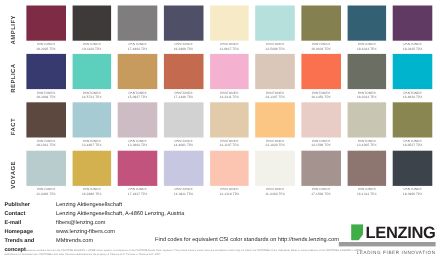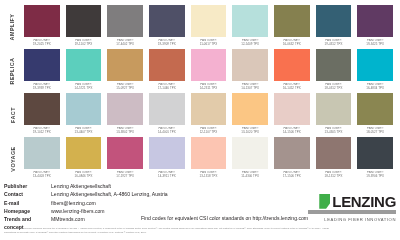--- a/index.html
+++ b/index.html
@@ -69,21 +69,21 @@
     overflow:hidden;
   }
   .chip-label .brand{display:block;}
   .chip-label .code{display:block;}
 
   
   .footer{
     position:absolute;left:4px;right:4px;bottom:2px;
     height:52px;
   }
-  .footer-inner{display:flex;justify-content:space-between;align-items:center;}
+  .footer-inner{display:flex;justify-content:space-between;align-items:flex-end;}
   .contact{width:255px;}
   .contact-line{
     display:flex;
     font-size:5.1px;
     line-height:1.62;
     color:#231f20;
   }
   .contact-line .k{
     width:47px;flex:0 0 47px;
     font-weight:700;

